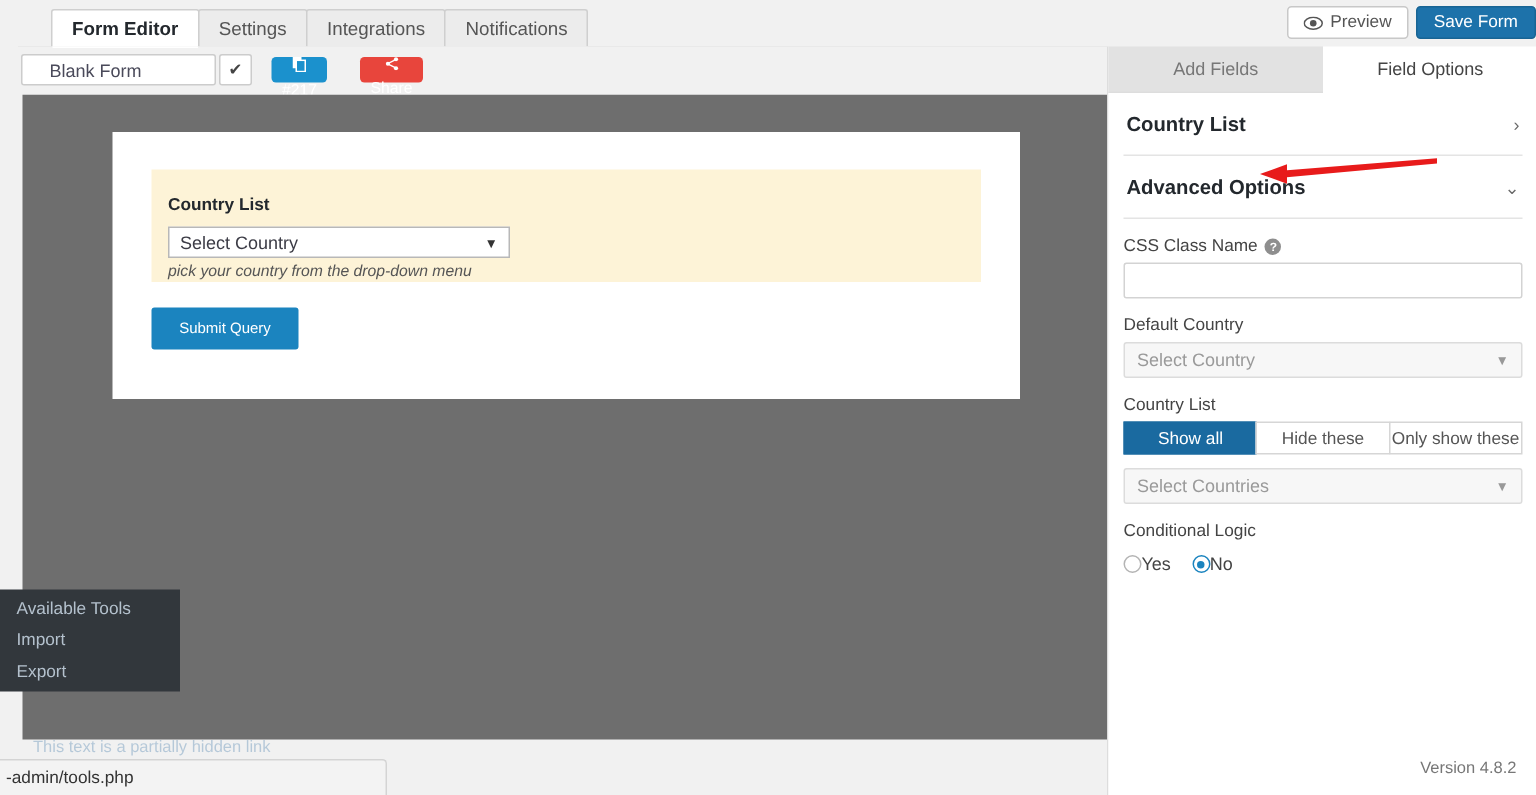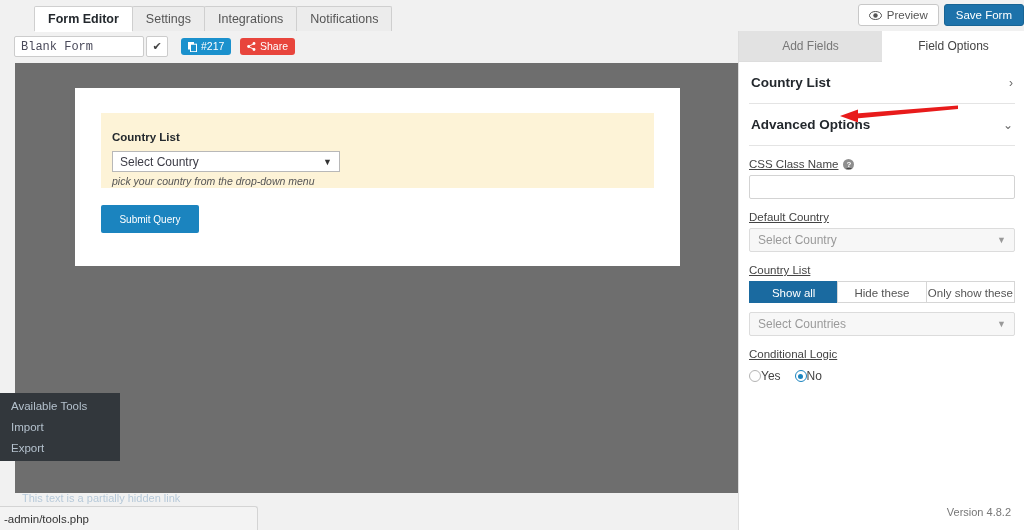--- a/index.html
+++ b/index.html
@@ -41,31 +41,32 @@
   .eye{display:inline-block;width:13px;height:9px;position:relative;}
   .eye svg{display:block;}
 
   
   .subbar{
     position:absolute;left:0;top:31px;width:738px;height:32px;background:#f1f1f1;
   }
   .formname{
     position:absolute;left:14px;top:5px;width:130px;height:21px;
     border:1px solid #ccc;background:#fff;border-radius:2px;
-    font-family:Liberation Mono, monospace;font-size:12px;color:#4a4a5a;padding:0 6px;box-sizing:border-box;
+    font-family:Liberation Sans, sans-serif;font-size:12px;color:#4a4a5a;padding:0 18px;box-sizing:border-box;
   }
   .chk{
     position:absolute;left:146px;top:5px;width:22px;height:21px;background:#fff;
     border:1px solid #ccc;border-radius:2px;cursor:pointer;
     display:flex;align-items:center;justify-content:center;color:#444;font-size:11px;box-sizing:border-box;
   }
   .pill{
     position:absolute;height:17px;line-height:17px;border-radius:3px;color:#fff;
     font-size:10.5px;padding:0 7px;cursor:pointer;display:flex;align-items:center;gap:4px;
     box-sizing:border-box;
+    flex-direction:column;
   }
   .pill-id{left:181px;top:7px;background:#1b91cd;}
   .pill-share{left:240px;top:7px;background:#e8453c;}
   .mini-ico{display:inline-block;line-height:0;}
 
   
   .canvaswrap{position:absolute;left:0;top:63px;width:738px;height:442px;background:#f1f1f1;overflow:hidden;}
   .canvas{position:absolute;left:15px;top:0;width:723px;height:430px;background:#6e6e6e;}
   .formcard{
     position:absolute;left:60px;top:25px;width:605px;height:178px;background:#fff;
@@ -106,21 +107,21 @@
   .panelbody{position:absolute;left:0;top:31px;right:0;bottom:0;background:#fff;overflow:hidden;}
 
   .acc{
     margin:0 10px;padding:13px 2px;border-bottom:1px solid #e4e4e4;
     display:flex;align-items:center;justify-content:space-between;cursor:pointer;
   }
   .acc .t{font-size:13.5px;font-weight:bold;color:#23282d;}
   .acc .c{font-size:12px;color:#6a6a6a;}
 
   .grp{margin:0 10px;padding-top:12px;}
-  .lbl{font-size:11.5px;color:#444;margin-bottom:5px;display:flex;align-items:center;gap:5px;text-decoration:underline;}
+  .lbl{font-size:11.5px;color:#444;margin-bottom:5px;display:flex;align-items:center;gap:5px;}
   .qm{
     display:inline-flex;width:11px;height:11px;border-radius:50%;background:#8e8e8e;color:#fff;
     font-size:8px;align-items:center;justify-content:center;font-weight:bold;
   }
   .inp{
     width:100%;height:24px;border:1px solid #d3d3d3;background:#fff;box-sizing:border-box;
     font-family:inherit;font-size:12px;padding:0 6px;color:#444;border-radius:2px;
   }
   .sel2{
     width:100%;height:24px;border:1px solid #dcdcdc;background:#f7f7f7;box-sizing:border-box;

